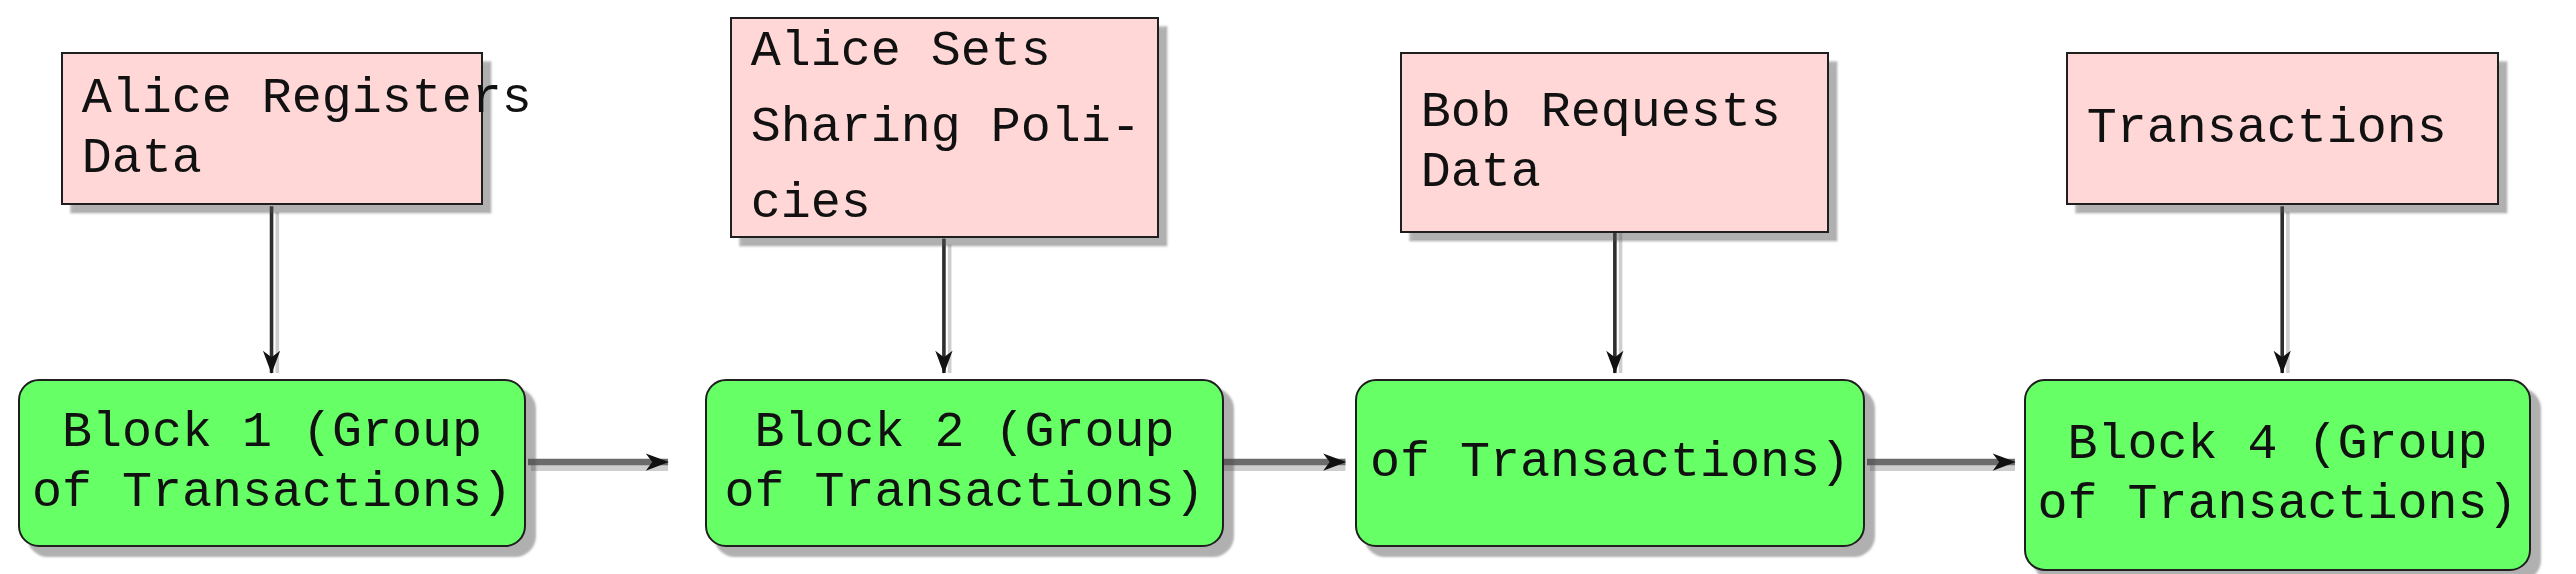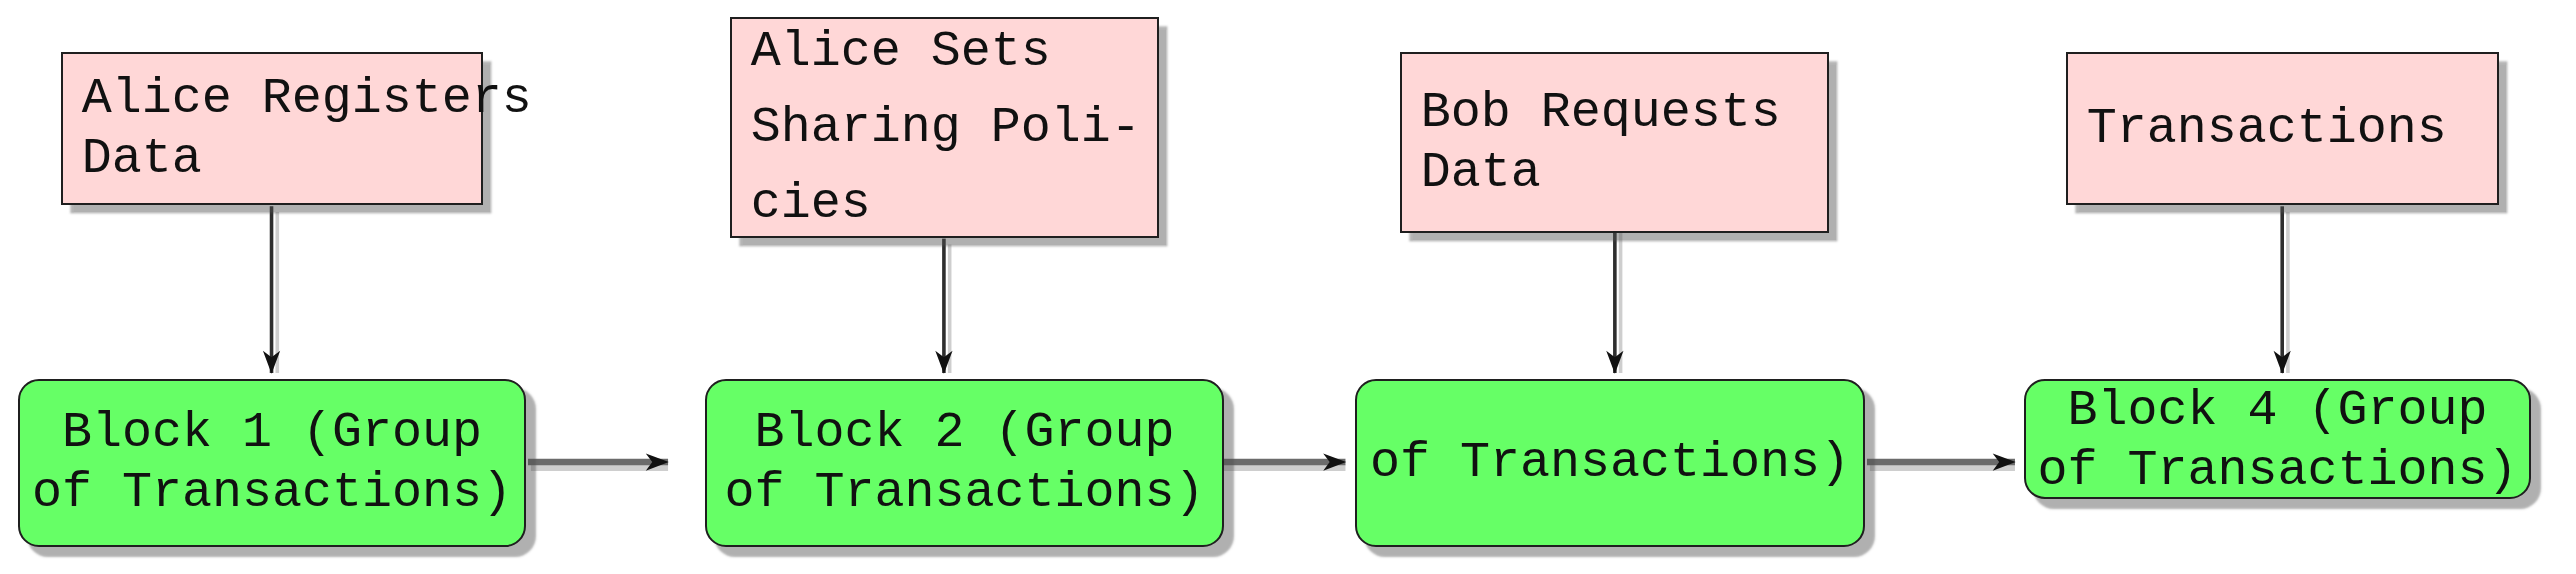--- a/index.html
+++ b/index.html
@@ -47,21 +47,21 @@
   }
   
   #event-1 { left: 61px;   top: 52px; width: 422px; height: 153px; }
   #event-2 { left: 730px; top: 17px; width: 429px; height: 221px; gap: 16px; }
   #event-3 { left: 1400px; top: 52px; width: 429px; height: 181px; }
   #event-4 { left: 2066px; top: 52px; width: 433px; height: 153px; }
   
   #block-1 { left: 18px;   top: 379px; width: 508px; height: 168px; }
   #block-2 { left: 677px;  top: 379px; width: 519px; height: 168px; margin-left: 28px; }
   #block-3 { left: 1355px; top: 379px; width: 510px; height: 168px; }
-  #block-4 { left: 2024px; top: 379px; width: 507px; height: 120px; justify-content: space-between; }
+  #block-4 { left: 2024px; top: 379px; width: 507px; height: 192px; }
 
   svg.arrows {
     position: absolute;
     left: 0; top: 0;
     width: 2576px;
     height: 575px;
     pointer-events: none;
   }
   .arrow-line {
     stroke: var(--arrow, #2e2e2e);

